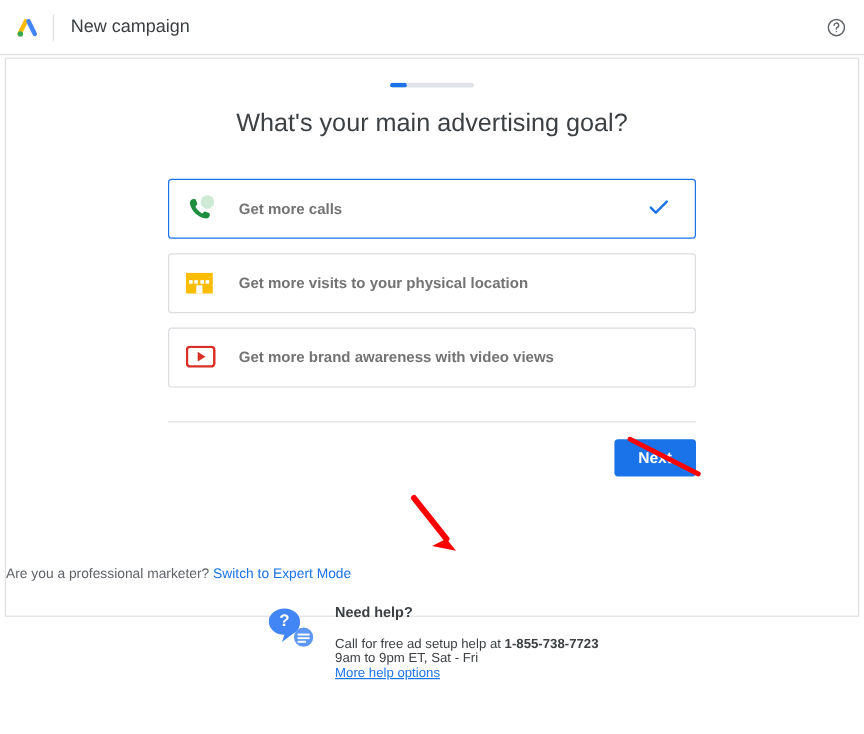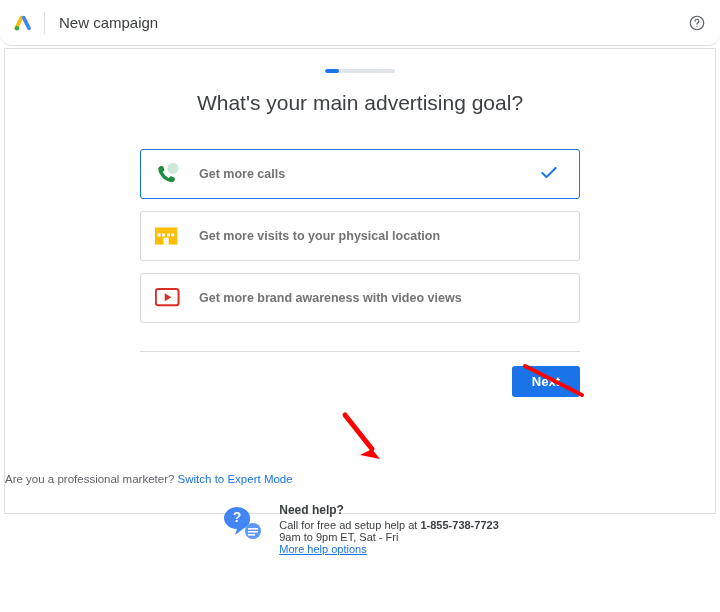--- a/index.html
+++ b/index.html
@@ -11,21 +11,20 @@
     overflow: hidden;
     color: #3c4043;
   }
   .header {
     height: 46px;
     border-bottom: 1px solid #e0e0e0;
     display: flex;
     align-items: center;
     padding: 0 14px;
     position: relative;
-    border-radius: 12px;
   }
   .logo {
     width: 18px; height: 18px;
     margin-right: 12px;
   }
   .vdiv {
     width: 1px; height: 22px;
     background: #e0e0e0;
     margin-right: 14px;
   }
@@ -147,21 +146,21 @@
     justify-content: center;
     align-items: flex-start;
     gap: 14px;
     font-size: 11px;
     color: #3c4043;
   }
   .help-bubbles {
     position: relative;
     width: 44px; height: 40px;
   }
-  .help-row .title { font-weight: 700; margin-bottom: 2px; font-size: 12px;}
+  .help-row .title { font-weight: 700; margin-bottom: 14px; font-size: 12px;}
   .help-row .phone { font-weight: 700; }
   .help-row a { color: #1a73e8; text-decoration: underline; cursor: pointer;}
 </style>
 </head>
 <body>
 
 <div class="header">
   <span class="logo">
     <svg viewBox="0 0 24 24" width="18" height="18">
       <path d="M3 19 L10 5" stroke="#fbbc04" stroke-width="5" stroke-linecap="round" fill="none"></path>

